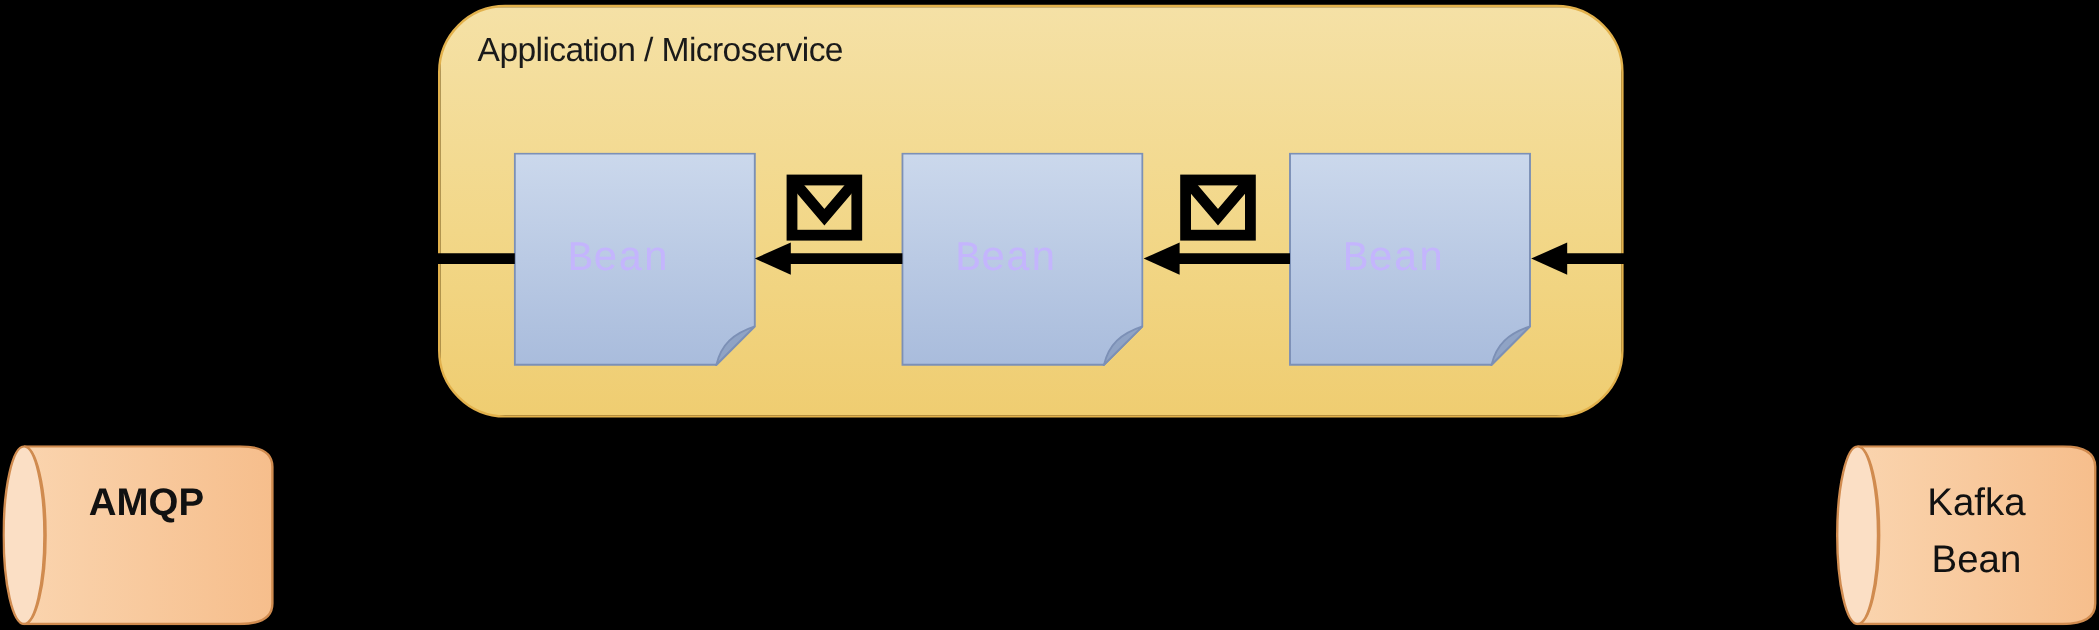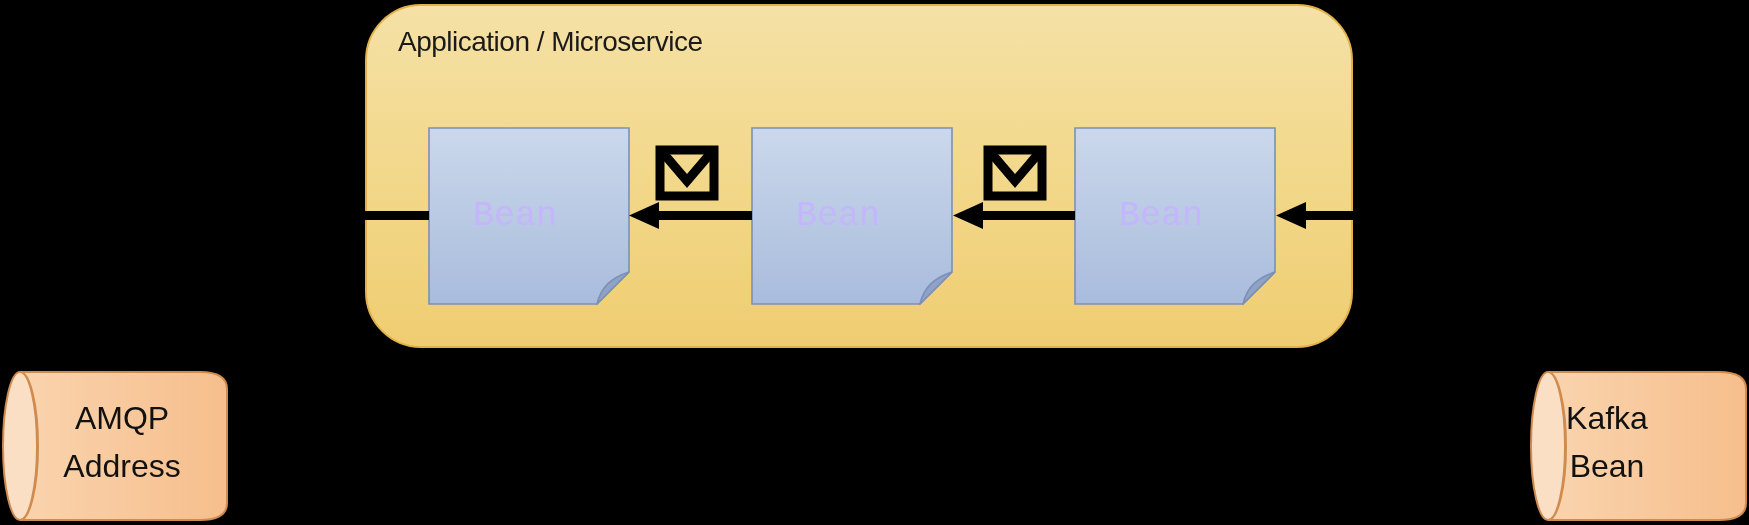--- a/index.html
+++ b/index.html
@@ -92,22 +92,22 @@
   }
   .cylinder-amqp { left: 2px; width: 227px; }
   .cylinder-kafka { left: 1530px; width: 218px; }
   .cylinder-label {
     position: absolute;
     text-align: center;
     font-size: 32px;
     line-height: 48px;
     color: #111111;
   }
-  .cylinder-label-amqp { left: 22px; top: 394px; width: 200px; }
-  .cylinder-label-kafka { left: 1522px; top: 394px; width: 170px; }
+  .cylinder-label-amqp { left: 22px; top: 394px; width: 200px; font-weight: bold; }
+  .cylinder-label-kafka { left: 1562px; top: 394px; width: 170px; }
 </style>
 </head>
 <body>
 
 <div id="canvas">
 
   <div class="app-box">
     <div class="app-title">Application / Microservice</div>
   </div>
 
@@ -163,21 +163,20 @@
       <linearGradient id="cylBody" x1="0" y1="0" x2="1" y2="0">
         <stop offset="0" stop-color="#fad4ae"></stop>
         <stop offset="1" stop-color="#f6be8c"></stop>
       </linearGradient>
     </defs>
     <path d="M18 1 H198 Q225 1 225 18 V132 Q225 149 198 149 H18 A18 74 0 0 0 18 1 Z" fill="url(#cylBody)" stroke="#d08b4f" stroke-width="2"></path>
     <ellipse cx="18" cy="75" rx="17" ry="74" fill="#fbdfc5" stroke="#d08b4f" stroke-width="2"></ellipse>
   </svg>
   <div class="cylinder-label cylinder-label-amqp">
     <div>AMQP</div>
-    <div>Address</div>
   </div>
 
   <svg class="cylinder cylinder-kafka" viewBox="0 0 218 150">
     <path d="M18 1 H189 Q216 1 216 18 V132 Q216 149 189 149 H18 A18 74 0 0 0 18 1 Z" fill="url(#cylBody)" stroke="#d08b4f" stroke-width="2"></path>
     <ellipse cx="18" cy="75" rx="17" ry="74" fill="#fbdfc5" stroke="#d08b4f" stroke-width="2"></ellipse>
   </svg>
   <div class="cylinder-label cylinder-label-kafka">
     <div>Kafka</div>
     <div>Bean</div>
   </div>

